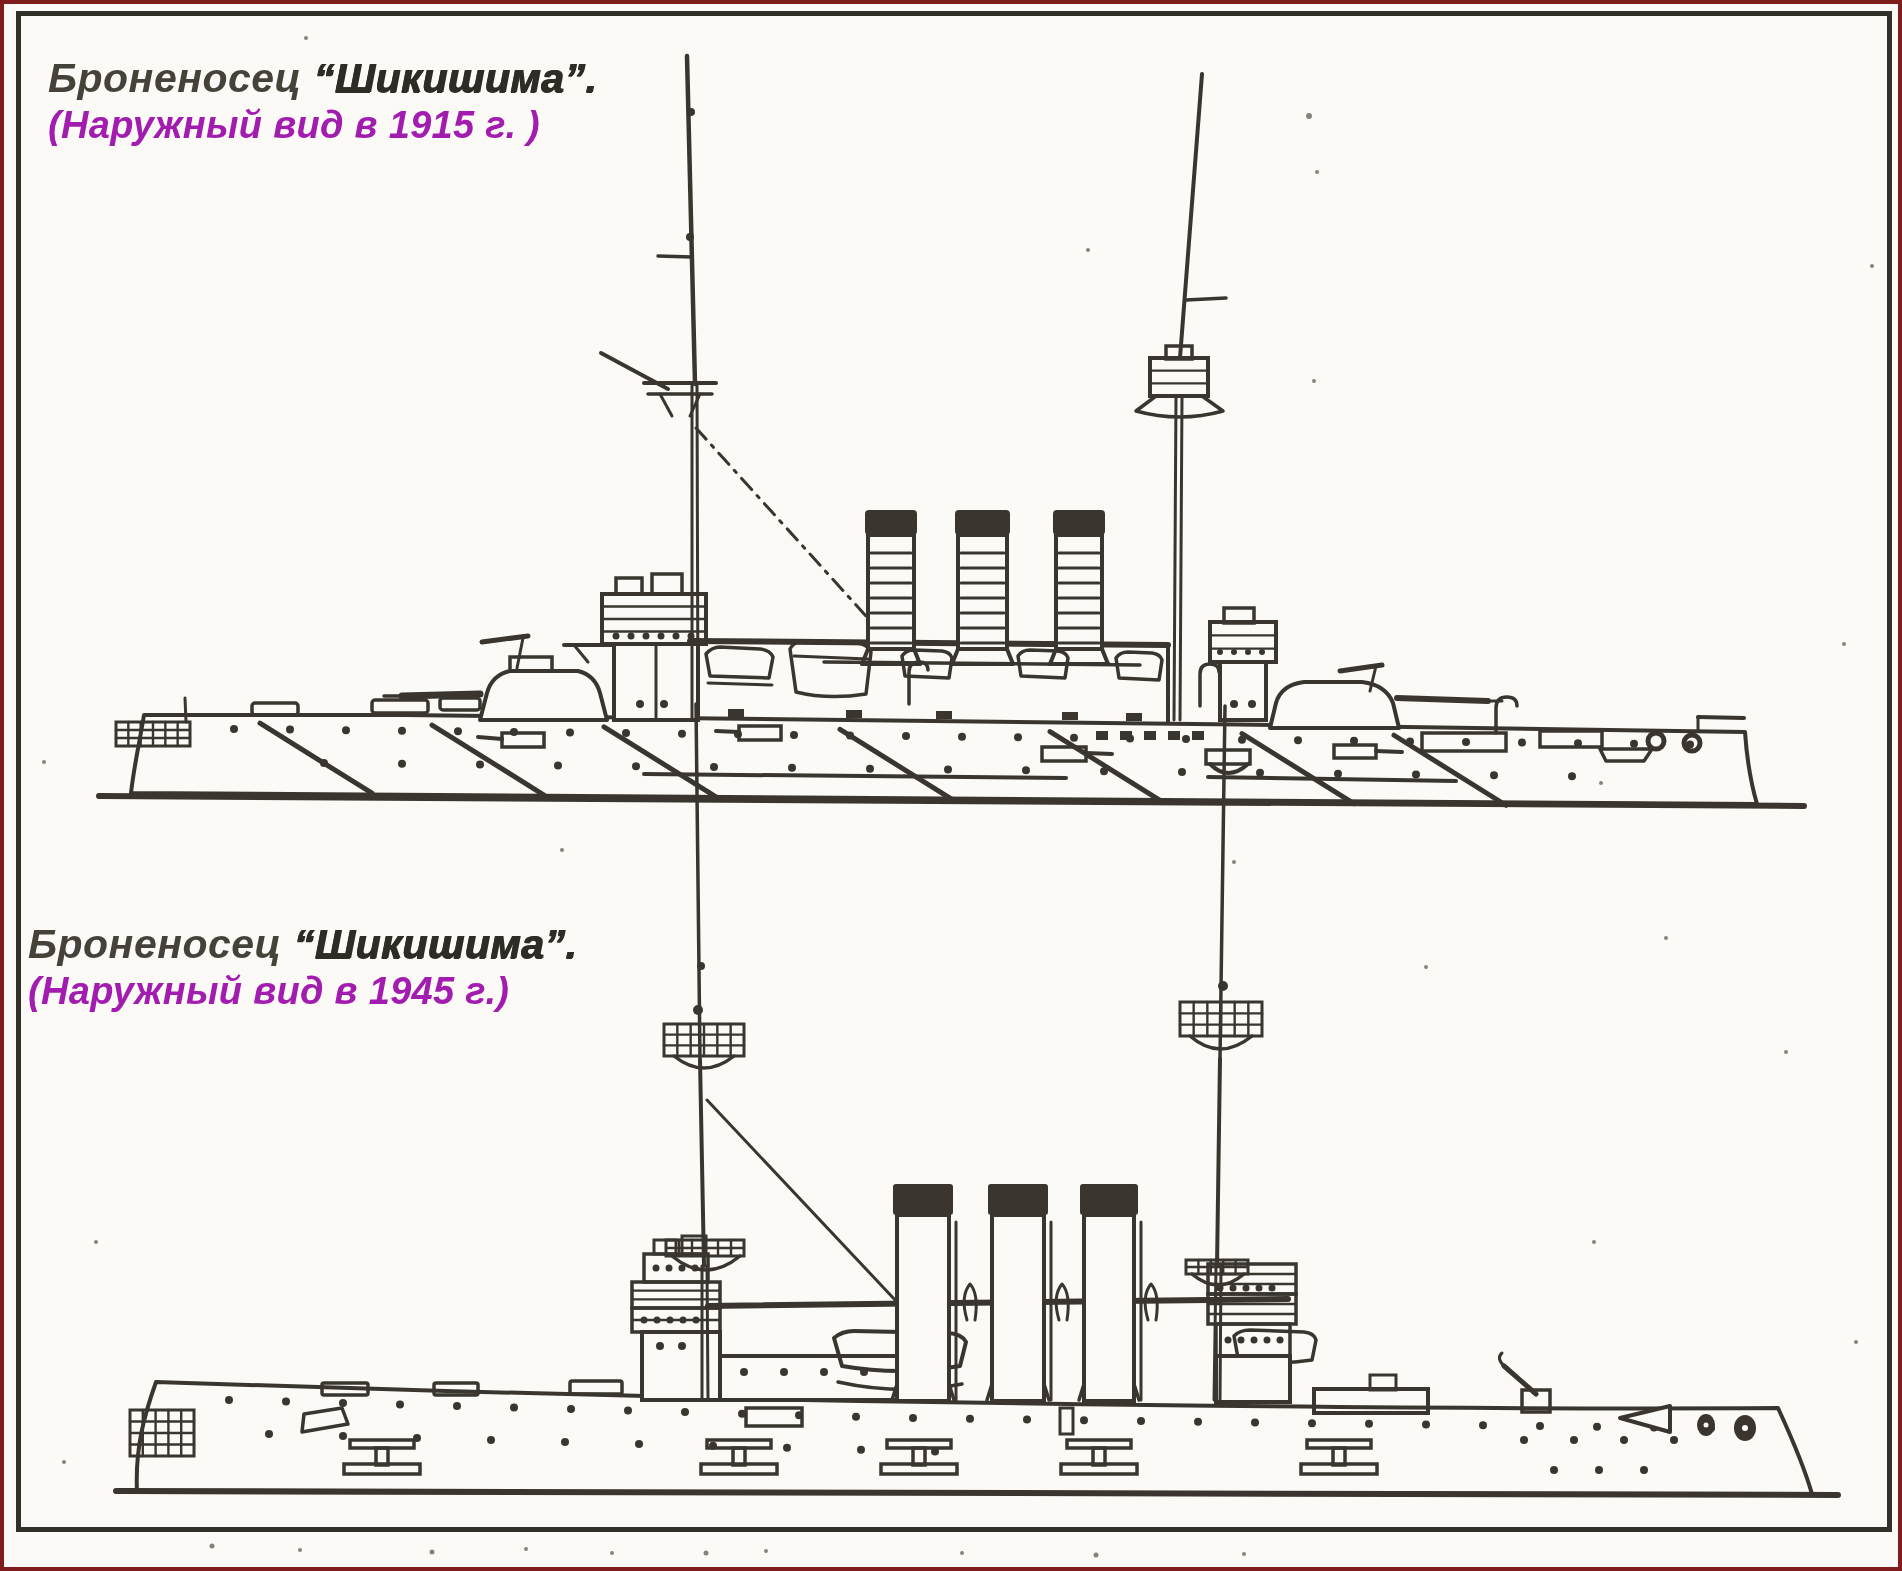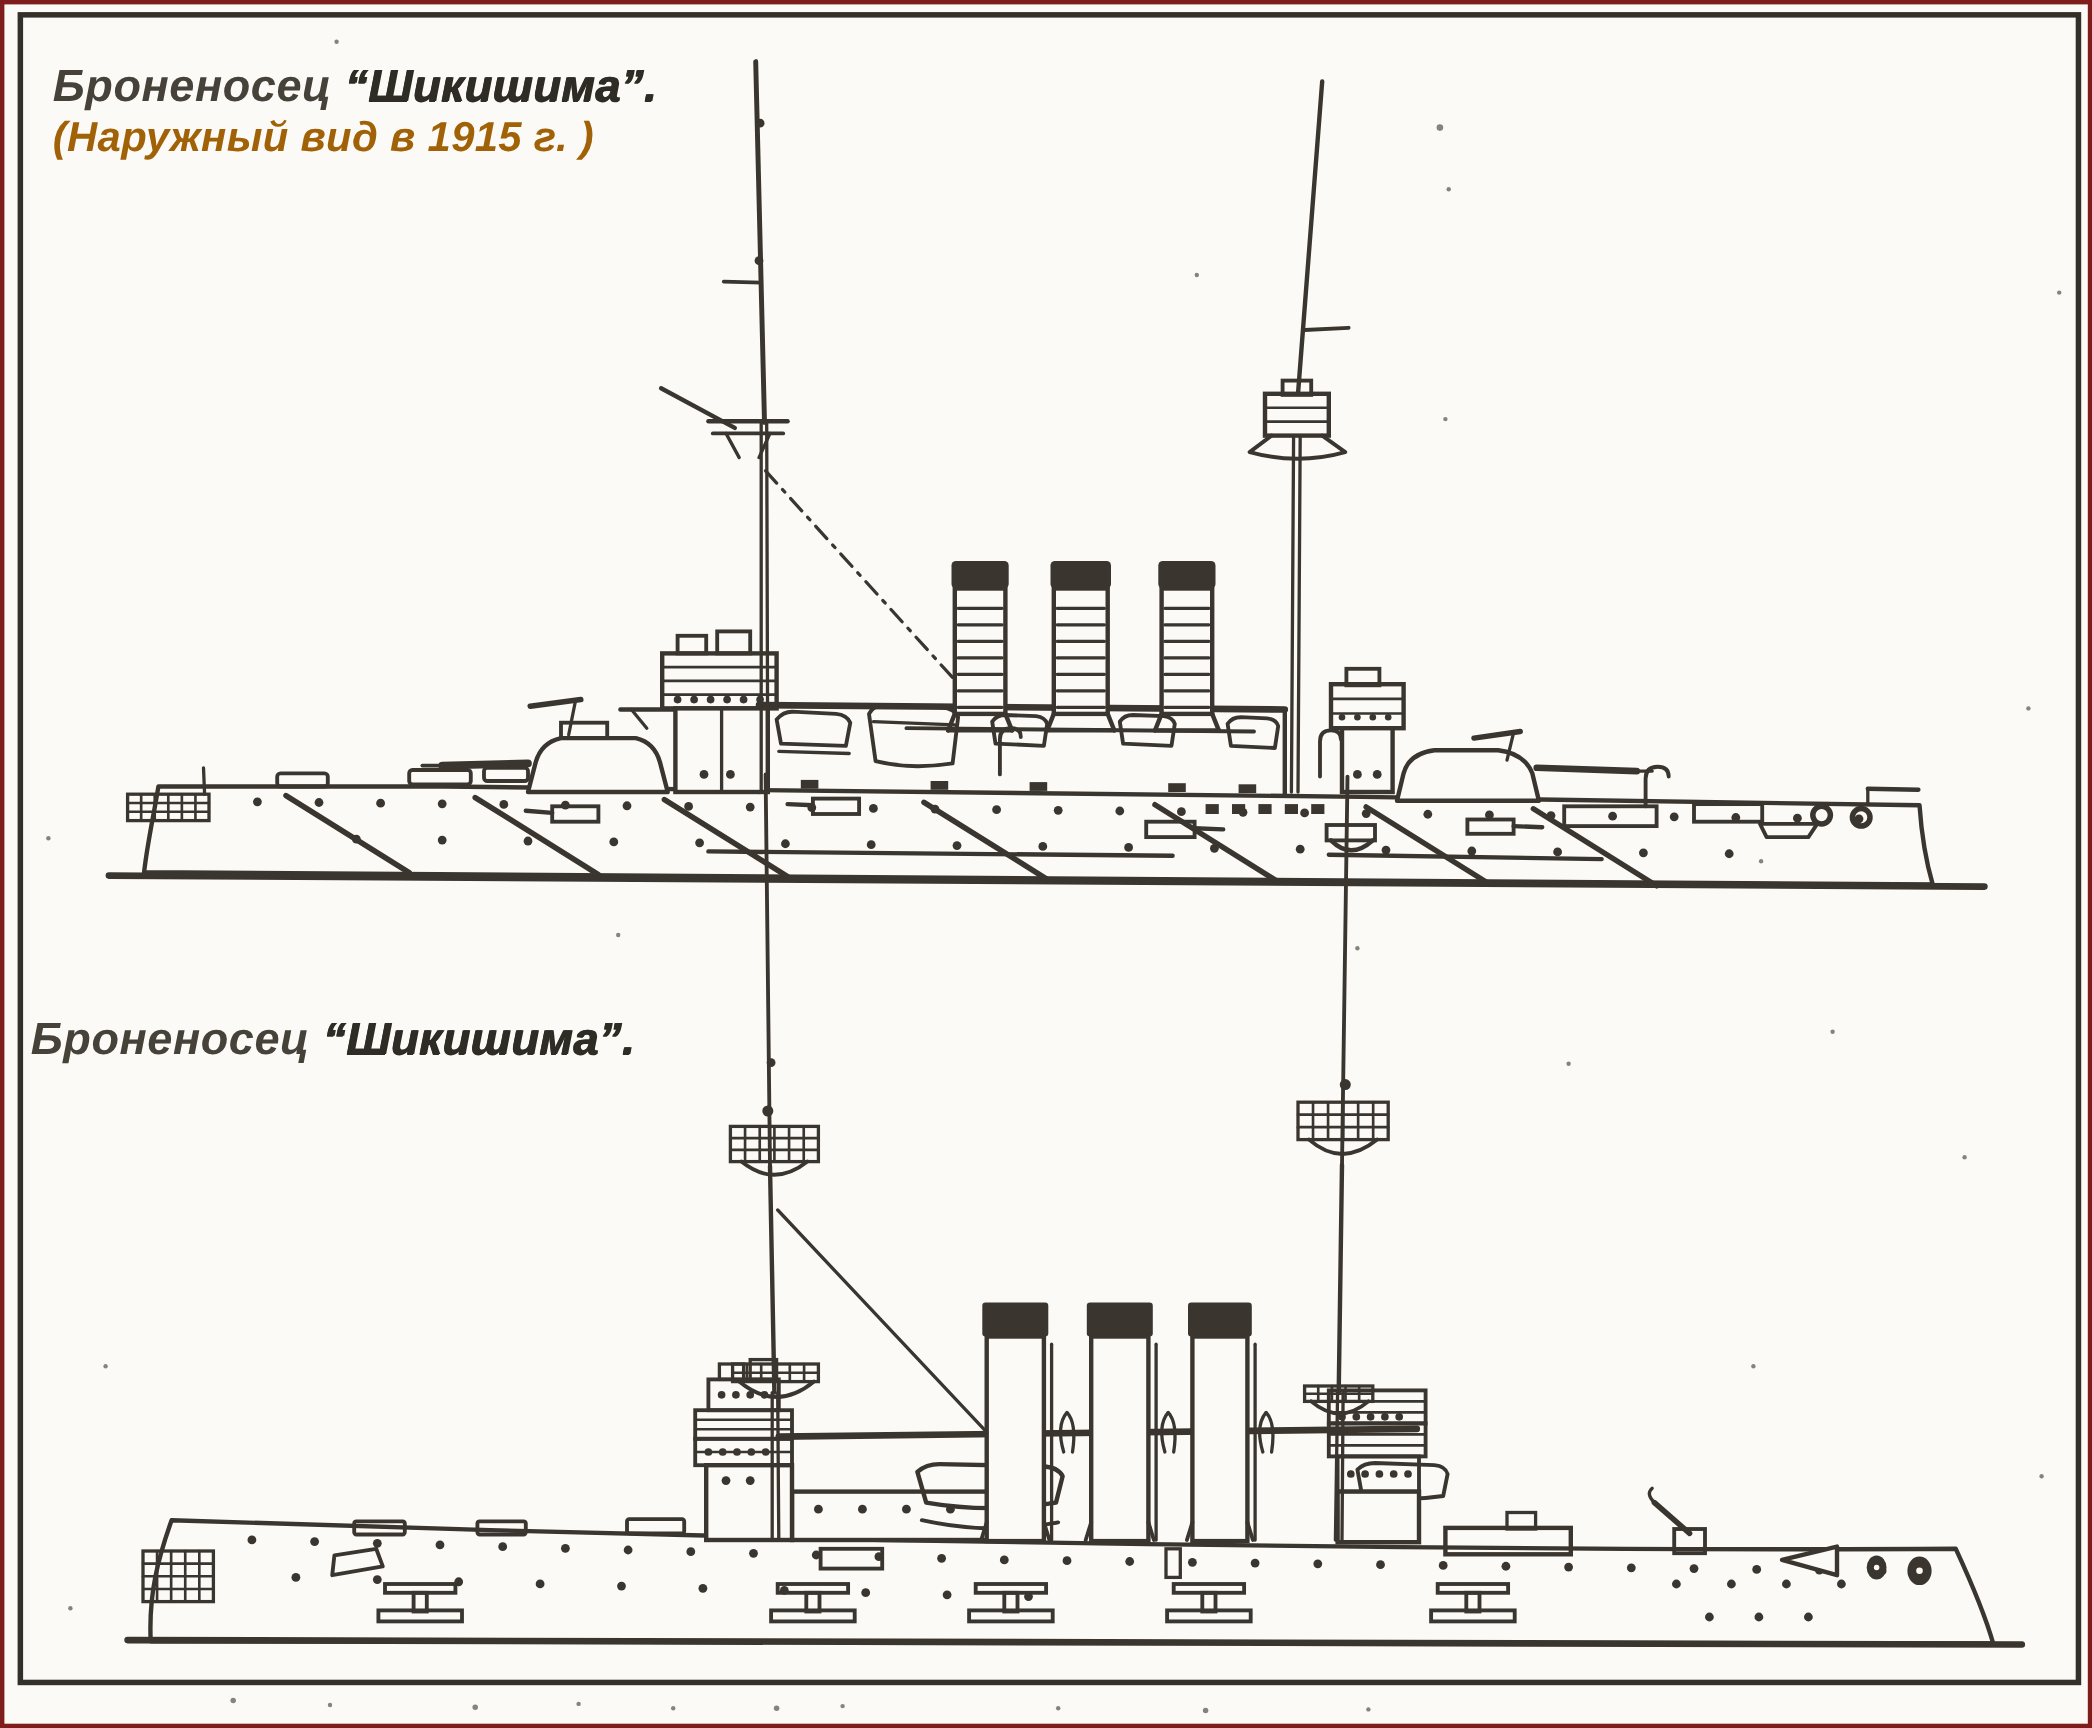--- a/index.html
+++ b/index.html
@@ -12,36 +12,37 @@
     position:absolute;left:12px;top:7px;width:1876px;height:1521px;
     border:5px solid #33302a;box-sizing:border-box;pointer-events:none;
   }
   #art{position:absolute;left:0;top:0;width:1902px;height:1571px;}
   figcaption{position:absolute;text-align:center;font-style:italic;z-index:5;}
   .cap-1915{left:44px;top:50px;width:460px;}
   .cap-1945{left:24px;top:916px;width:464px;}
   .cap-line1{font-size:41px;line-height:49px;font-weight:700;color:#46423a;
     letter-spacing:.5px;white-space:nowrap;}
   .shipname{color:#2f2b25;text-shadow:1.2px 0 0 currentColor,0 .7px 0 currentColor;}
-  .cap-line2{font-size:38px;line-height:45px;font-weight:700;color:#a16207;
+  .cap-line2{font-size:38px;line-height:45px;font-weight:700;color:#a21caf;
     letter-spacing:.3px;white-space:nowrap;}
 </style>
 </head>
 <body>
 
 <div class="page">
   <div class="frame"></div>
 
   <figcaption class="cap-1915">
     <div class="cap-line1"><span>Броненосец</span> <span class="shipname">“Шикишима”.</span></div>
     <div class="cap-line2">(Наружный вид в 1915 г. )</div>
   </figcaption>
 
   <figcaption class="cap-1945">
     <div class="cap-line1"><span>Броненосец</span> <span class="shipname">“Шикишима”.</span></div>
+    <div class="cap-line2">(Наружный вид в 1945 г.)</div>
   </figcaption>
 
   <svg id="art" viewBox="0 0 1902 1571">
     <g id="fig1915">
         <g>
           <path d="M140 711 C136 736 130 762 127 789 L1753 800 C1748 783 1743 757 1741 728 C1300 721 800 714 400 711 Z" fill="#fbfaf6" stroke="#3a362f" stroke-width="4" stroke-linejoin="round" stroke-linecap="round"></path>
           <line x1="95" y1="792" x2="1800" y2="802" stroke="#3a362f" stroke-width="6" stroke-linecap="round"></line>
           <circle cx="230" cy="724.954" r="4" fill="#3a362f" stroke="none" stroke-width="0"></circle>
           <circle cx="286" cy="725.5476" r="4" fill="#3a362f" stroke="none" stroke-width="0"></circle>
           <circle cx="342" cy="726.1412" r="4" fill="#3a362f" stroke="none" stroke-width="0"></circle>

